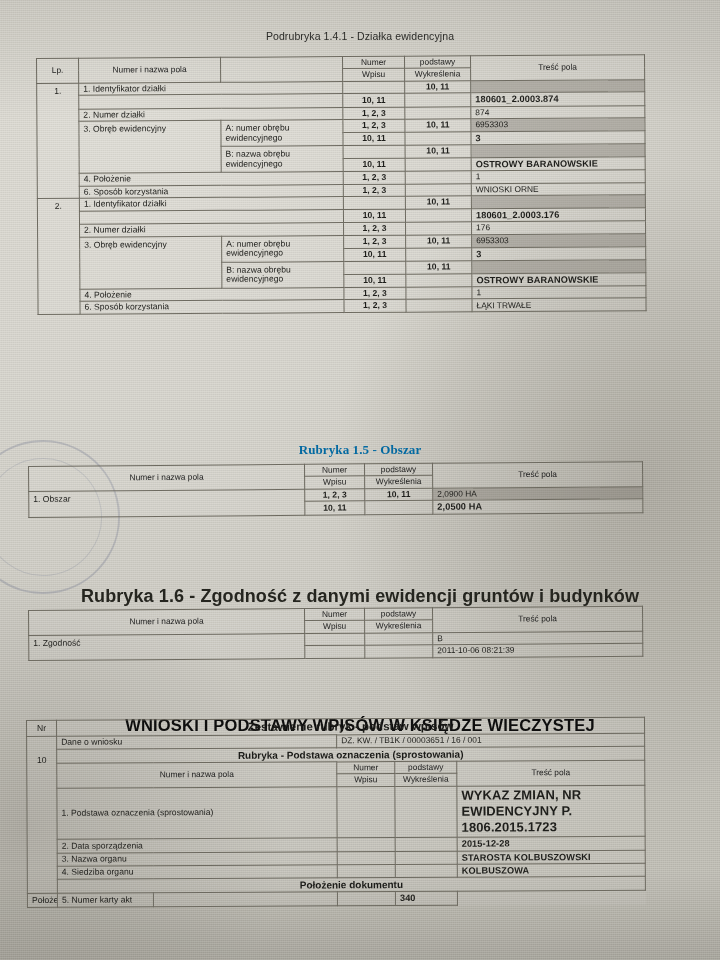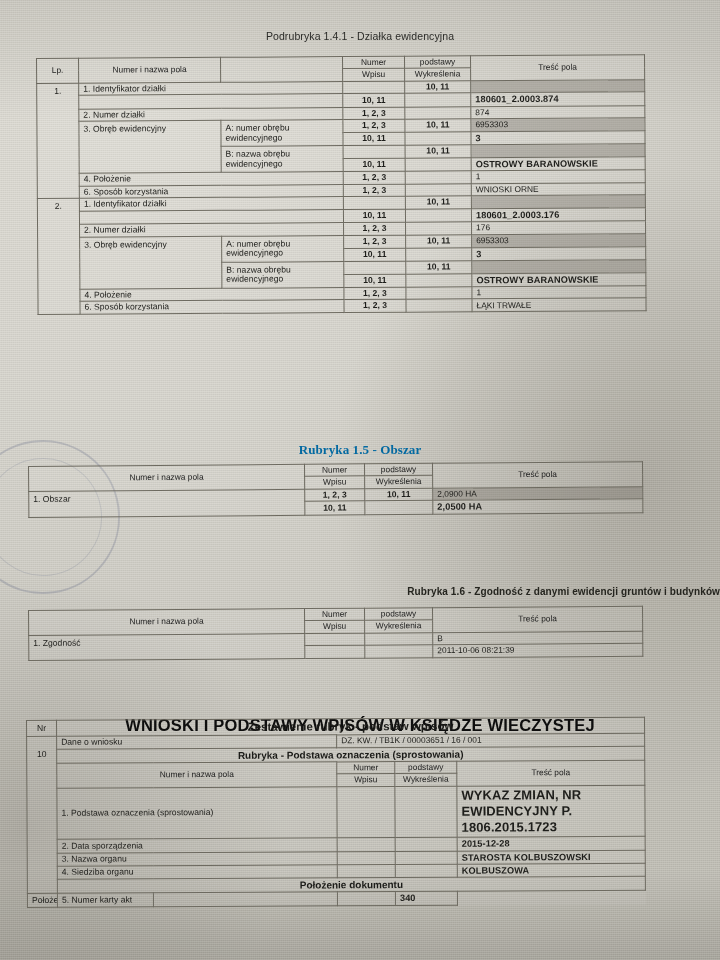--- a/index.html
+++ b/index.html
@@ -54,21 +54,21 @@
 
   #content{position:absolute;inset:0;}
 
   
   .sec-title{
     position:absolute;text-align:center;left:0;right:0;
     letter-spacing:.1px;
   }
   #t-141{top:30px;font-size:10.5px;color:#2b2b28;}
   #t-15 {top:442px;font-size:13px;font-weight:bold;color:#0369a1;font-family:Liberation Serif, serif;}
-  #t-16 {top:586px;font-size:10px;font-weight:bold;color:#25251f;text-align:right;}
+  #t-16 {top:586px;font-size:18px;font-weight:bold;color:#25251f;}
   #t-wnioski{
     top:708px;font-size:16.5px;font-weight:bold;color:#000000;
     letter-spacing:.2px;
     margin-top:8px;
   }
 
   
   table{
     position:absolute;border-collapse:collapse;
     table-layout:fixed;
@@ -334,21 +334,21 @@
       <col style="width:58px">
         <col style="width:62px">
         <col style="width:188px">
     </colgroup>
     <tbody id="body-wn">
         <tr>
           <td class="ctr">Nr</td>
           <td class="band" colspan="5">Zestawienie rubryk - podstaw wpisów</td>
         </tr>
         <tr>
-          <td class="ctr" rowspan="9" style="vertical-align: top; padding-top: 13px;">10</td>
+          <td class="ctr" rowspan="9" style="vertical-align: top; padding-top: 19px;">10</td>
           <td colspan="2">Dane o wniosku</td>
           <td class="val" colspan="3">DZ. KW. / TB1K / 00003651 / 16 / 001</td>
         </tr>
         <tr>
           <td class="band-sm" colspan="5">Rubryka - Podstawa oznaczenia (sprostowania)</td>
         </tr>
         <tr>
           <td class="hdr" colspan="2" rowspan="2">Numer i nazwa pola</td>
           <td class="hdr">Numer</td>
           <td class="hdr">podstawy</td>

